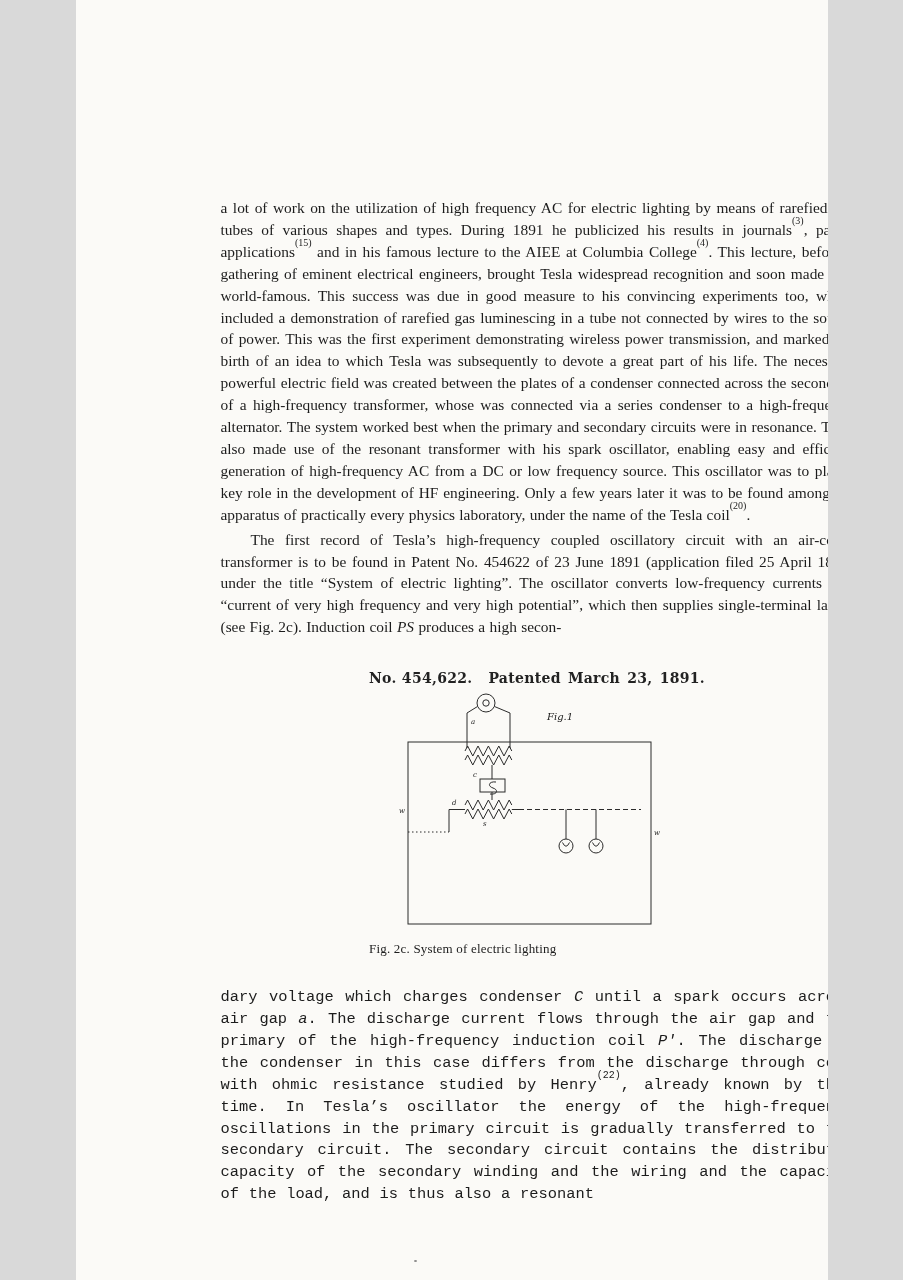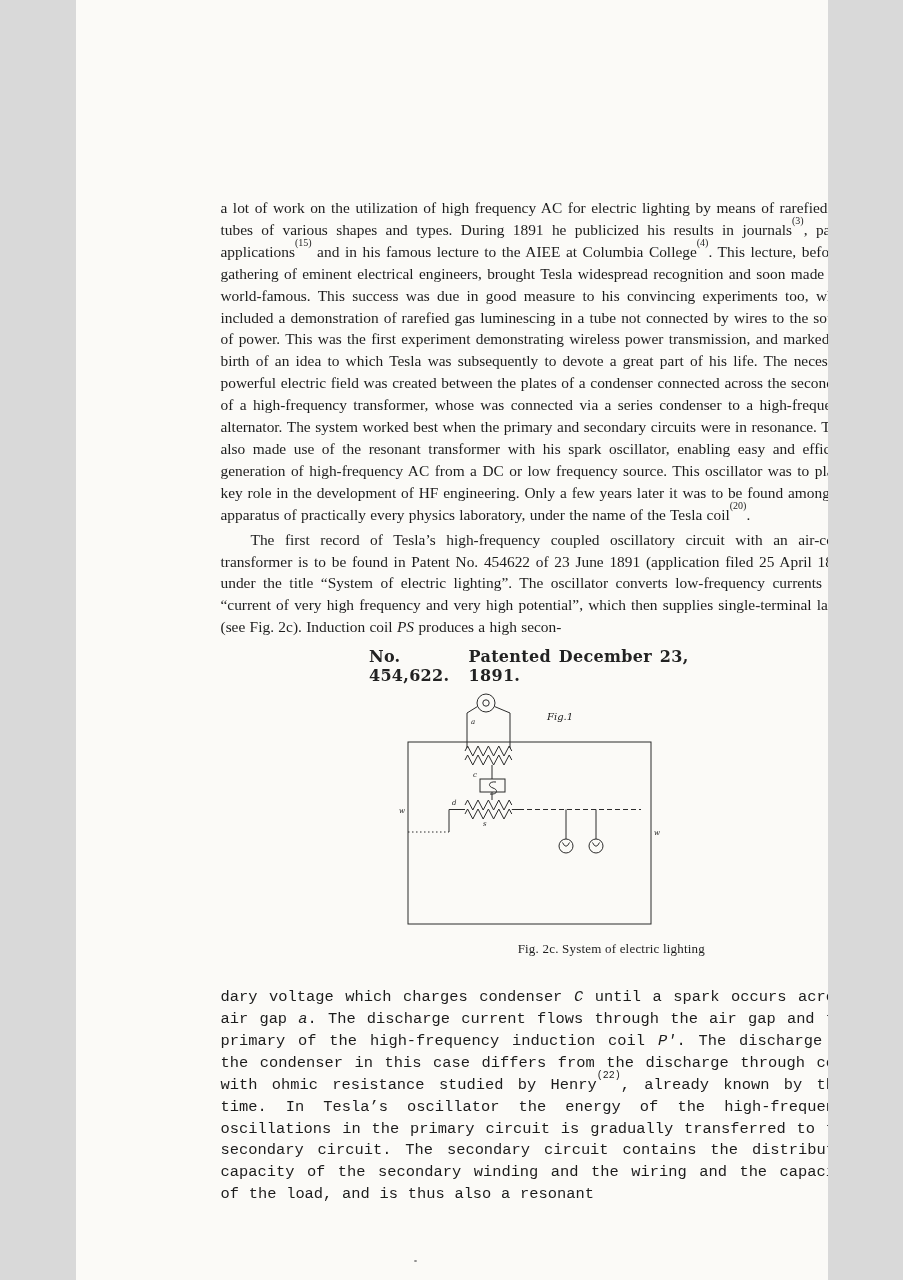--- a/index.html
+++ b/index.html
@@ -15,29 +15,29 @@
     word-spacing:0.5px;
   }
   .para-1 { margin-top:197px; }
   .para-2 { margin-top:3px; text-indent:30px; }
   .para-3 { margin-top:30px;font-family:Liberation Mono, monospace; }
   sup { font-size:10px; line-height:0; position:relative; top:-4.5px; }
   i { font-style:italic; }
 
   .figure-block { width:336px; margin:32px auto 0 auto; }
   .patent-header {
-    display:flex; justify-content:space-between; align-items:flex-end;
+    display:flex; justify-content:space-between; align-items:center;
     font-family:"DejaVu Serif","Liberation Serif",serif;
-    font-weight:700; font-size:16px; letter-spacing:0.3px; color:#222;
+    font-weight:700; font-size:14px; letter-spacing:0.3px; color:#222;
     height:15px;
   }
   .patent-date { word-spacing:2px; }
   .drawing-svg { display:block; margin-top:2px; }
   figcaption {
-    text-align:right; font-size:13px; margin-top:4px; color:#1c1c1c;
+    text-align:left; font-size:13px; margin-top:4px; color:#1c1c1c;
     letter-spacing:0.2px;
   }
   .page-num {
     margin-top:16px; text-align:right; font-style:italic;
     font-size:16px; color:#1c1c1c;
   }
   .scan-speck {
     position:absolute; left:338px; top:1260px; width:3px; height:2px;
     background:#8a8a8a; border-radius:50%;
   }
@@ -48,21 +48,21 @@
 <div class="page">
   <div class="text-block">
 
     <p class="para para-1"><span>a lot of work on the utilization of high frequency AC for electric lighting by means of rarefied gas tubes of various shapes and types. During 1891 he publicized his results in journals</span><sup>(3)</sup><span>, patent applications</span><sup>(15)</sup><span> and in his famous lecture to the AIEE at Columbia College</span><sup>(4)</sup><span>. This lecture, before a gathering of eminent electrical engineers, brought Tesla widespread recognition and soon made him world-famous. This success was due in good measure to his convincing experiments too, which included a demonstration of rarefied gas luminescing in a tube not connected by wires to the source of power. This was the first experiment demonstrating wireless power transmission, and marked the birth of an idea to which Tesla was subsequently to devote a great part of his life. The necessary powerful electric field was created between the plates of a condenser connected across the secondary of a high-frequency transformer, whose was connected via a series condenser to a high-frequency alternator. The system worked best when the primary and secondary circuits were in resonance. Tesla also made use of the resonant transformer with his spark oscillator, enabling easy and efficient generation of high-frequency AC from a DC or low frequency source. This oscillator was to play a key role in the development of HF engineering. Only a few years later it was to be found among the apparatus of practically every physics laboratory, under the name of the Tesla coil</span><sup>(20)</sup><span>.</span></p>
 
     <p class="para para-2"><span>The first record of Tesla’s high-frequency coupled oscillatory circuit with an air-cored transformer is to be found in Patent No. 454622 of 23 June 1891 (application filed 25 April 1891) under the title “System of electric lighting”.  The oscillator converts low-frequency currents into “current of very high frequency and very high potential”, which then supplies single-terminal lamps (see Fig. 2c). Induction coil </span><i>PS</i><span> produces a high secon-</span></p>
 
     <figure class="figure-block">
       <div class="patent-header">
         <span class="patent-no">No. 454,622.</span>
-        <span class="patent-date">Patented December 23, 1891.</span>
+        <span class="patent-date">Patented March 23, 1891.</span>
       </div>
 
       <svg class="drawing-svg" width="336" height="250" viewBox="0 0 336 250">
         <g fill="none" stroke="#2b2b2b" stroke-width="1">
           <rect x="39" y="55" width="243" height="182"></rect>
 
           <circle cx="117" cy="16" r="9"></circle>
           <circle cx="117" cy="16" r="3.2"></circle>
           <path d="M108.5,19.5 L98,26 L98,61"></path>
           <path d="M125.5,19.5 L141,26 L141,61"></path>

